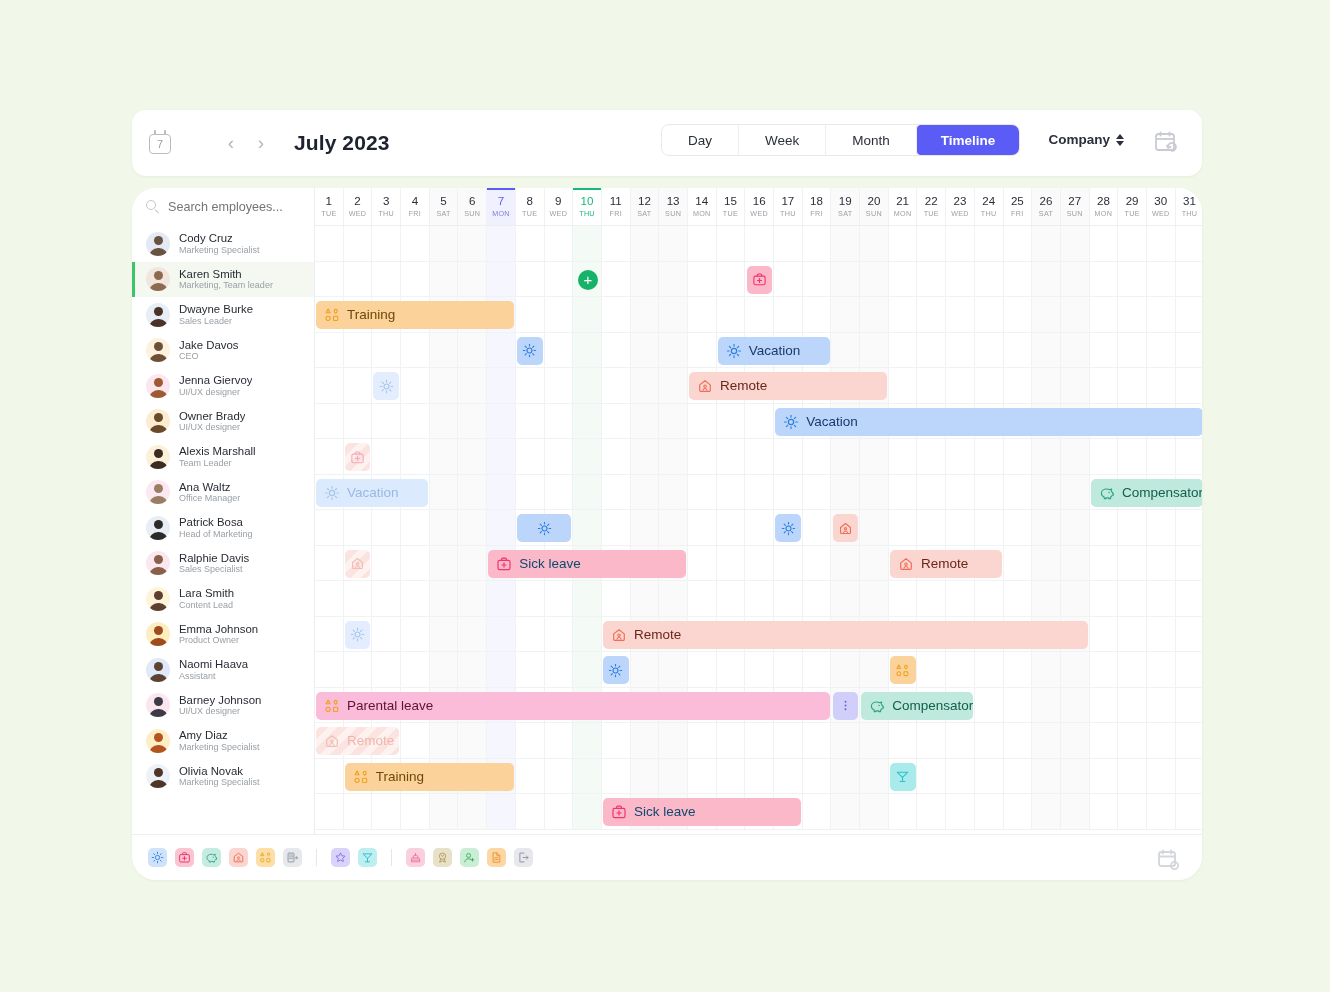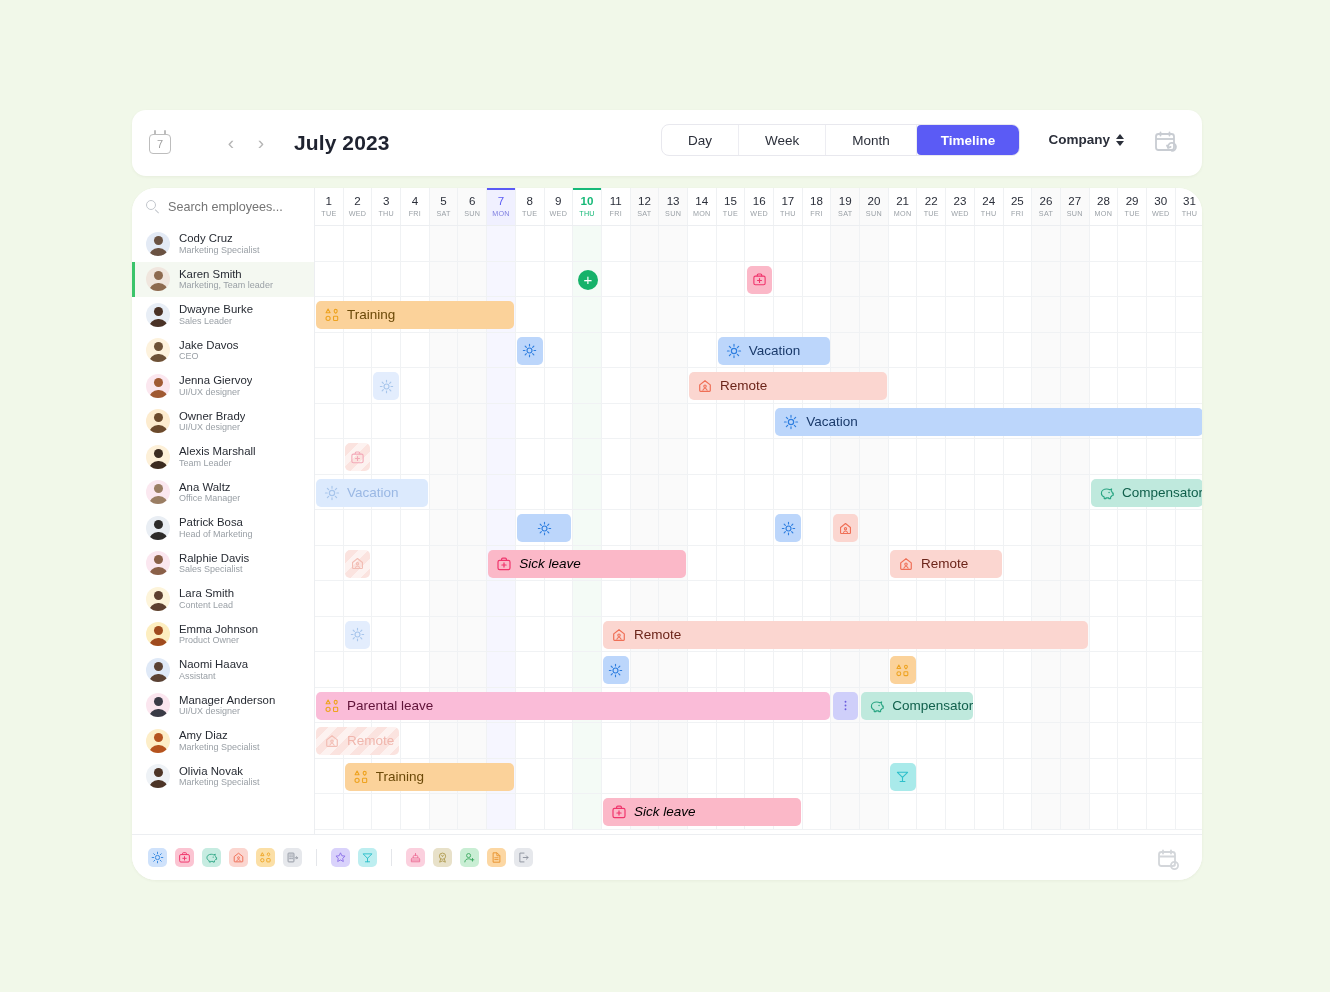--- a/index.html
+++ b/index.html
@@ -163,21 +163,21 @@
     display: flex; flex-direction: column; align-items: center; justify-content: center;
     position: relative;
   }
   .daycell.weekend { background: #fafafa; }
   .daycell .dnum { font-size: 11.6px; color: #2b2f3a; line-height: 1; }
   .daycell .dwd { font-size: 7.2px; color: #9aa0a6; margin-top: 3px; letter-spacing: .3px; }
   .daycell.sel { background: #f0f0ff; }
   .daycell.sel .dnum { color: #5B5BF5; }
   .daycell.sel .dwd { color: #7f7fe0; }
   .daycell.sel:after { content:""; position:absolute; left:0; right:0; top:0; height:2px; background:#5B5BF5; }
-  .daycell.today .dnum { color: #17b978; font-weight: 700; }
+  .daycell.today .dnum { color: #17b978; font-weight: 400; }
   .daycell.today .dwd { color: #17b978; }
   .daycell.today:after { content:""; position:absolute; left:0; right:0; top:0; height:2px; background:#17b978; }
 
   .rows { position: absolute; left: 0; top: 38px; right: 0; bottom: 0; }
   .trow {
     height: 35.5px; position: relative; display: flex;
     border-bottom: 1px solid #f0f2f4;
   }
   .tcell { width: 28.7px; flex: 0 0 28.7px; border-right: 1px solid #f0f2f4; height: 100%; }
   .tcell.weekend { background: #fafafa; }
@@ -190,21 +190,21 @@
     padding-left: 8px; gap: 7px; font-size: 13.5px; white-space: nowrap;
     z-index: 2; cursor: pointer; overflow: hidden;
   }
   .bar.chip { padding-left: 0; justify-content: center; border-radius: 5px; }
   .bar .lbl { line-height: 1; }
 
   .bar.vacation { background: #bcd6fb; color: #1a3a6b; }
   .bar.vacation-faded { background: #dceafd; color: #9ab8e4; }
   .bar.remote { background: #fbd6d0; color: #6b2419; }
   .bar.remote-faded { color: #f0b6ad; }
-  .bar.sick { background: #fbb8c8; color: #000000; font-style: italic; }
+  .bar.sick { background: #fbb8c8; color: #0c4a6e; }
   .bar.training { background: #fbd29a; color: #6b4908; }
   .bar.parental { background: #fabcd8; color: #5f1238; }
   .bar.comp { background: #bfe9dd; color: #11604c; }
   .bar.sickchip { background: #fbb8c8; }
   .bar.purplechip { background: #cfcffa; }
   .bar.trainchip { background: #fbd29a; }
   .bar.homechip { background: #fbd6d0; }
   .bar.sunchip { background: #bcd6fb; }
   .bar.sunchip-faint { background: #e3edfd; }
   .bar.cocktailchip { background: #a9eaea; }
@@ -427,21 +427,21 @@
                 <div class="empname">Naomi Haava</div>
                 <div class="emprole">Assistant</div>
               </div>
             </div>
             <div class="emprow">
               <div class="avatar" style="background:#fbe6ef">
                 <div class="head" style="background:#3a3b46"></div>
                 <div class="shoulders" style="background:#3a3b46"></div>
               </div>
               <div class="emptext">
-                <div class="empname">Manager Anderson</div>
+                <div class="empname">Barney Johnson</div>
                 <div class="emprole">UI/UX designer</div>
               </div>
             </div>
             <div class="emprow">
               <div class="avatar" style="background:#fdeec8">
                 <div class="head" style="background:#b5531f"></div>
                 <div class="shoulders" style="background:#b5531f"></div>
               </div>
               <div class="emptext">
                 <div class="empname">Amy Diaz</div>

